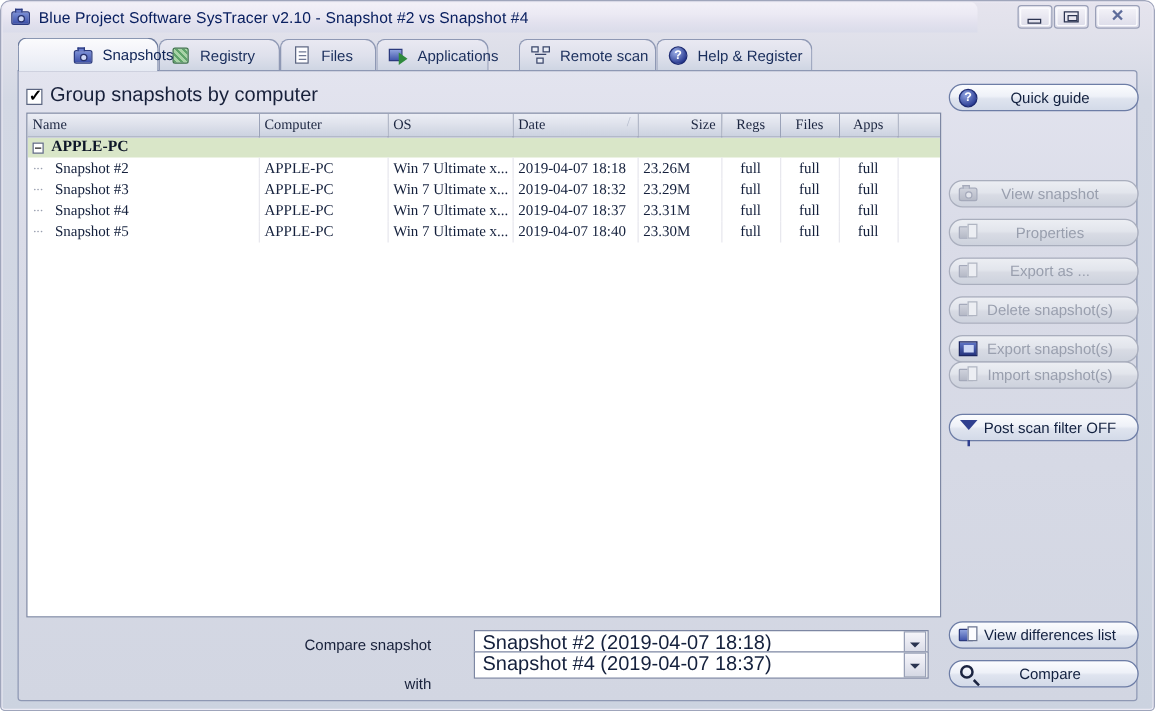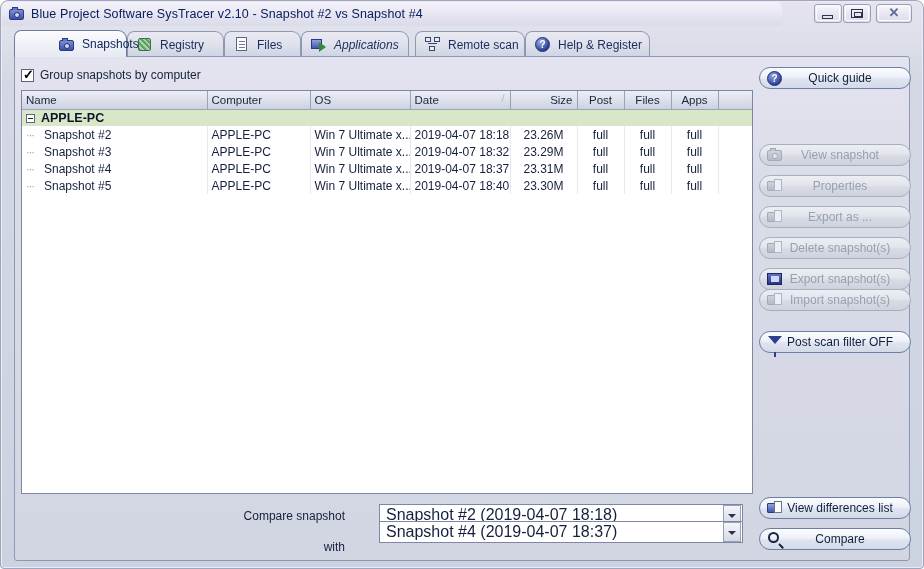--- a/index.html
+++ b/index.html
@@ -177,34 +177,35 @@
   }
   .checkbox .tick {
     position: absolute;
     left: 1px; top: -2px;
     font-size: 13px;
     line-height: 13px;
     color: #000;
     font-weight: bold;
   }
   #group-check-label {
-    font-size: 12px;
+    font-size: 16px;
     color: #17203a;
     white-space: nowrap;
   }
 
   
   #table-wrap {
     position: absolute;
     left: 6px; top: 33px;
     width: 732px; height: 404px;
     background: #ffffff;
     border: 1px solid #7d87a3;
     box-sizing: border-box;
     overflow: hidden;
+    font-family: Liberation Serif, serif;
   }
   table.grid {
     border-collapse: collapse;
     width: 100%;
     table-layout: fixed;
     font-size: 12px;
   }
   table.grid th {
     height: 18px;
     background: linear-gradient(to bottom, #eceef5 0%, #dfe2ec 45%, #ccd2e0 100%);
@@ -232,21 +233,21 @@
     height: 17px;
     font-size: 12px;
     color: #14203c;
     padding: 0 4px;
     border-right: 1px solid #e8e8ee;
     box-sizing: border-box;
     overflow: hidden;
     white-space: nowrap;
     vertical-align: middle;
   }
-  td.num { text-align: center; padding-right: 9px; }
+  td.num { text-align: left; padding-right: 9px; }
   td.ctr { text-align: center; }
   tr.group-row td {
     background: #d9e6c8;
     font-weight: bold;
     font-size: 12.5px;
     border-right: none;
     color: #0d1628;
   }
   .expander {
     display: inline-block;
@@ -579,21 +580,21 @@
       <span>Registry</span>
     </div>
 
     <div class="tab" style="left:210px; width:77px;">
       <span class="tab-icon">
           <span class="ti-files"></span>
         </span>
       <span>Files</span>
     </div>
 
-    <div class="tab" style="left:287px; width:108px;font-style:italic;">
+    <div class="tab" style="left:287px; width:90px;">
       <span class="tab-icon">
         <span class="ti-apps-a"></span>
           <span class="ti-apps-b"></span>
       </span>
       <span>Applications</span>
     </div>
 
     <div class="tab" style="left:401px; width:110px;">
       <span class="tab-icon">
         <span class="ti-net-a"></span>
@@ -637,21 +638,21 @@
         <thead>
           <tr>
             <th>Name</th>
             <th>Computer</th>
             <th>OS</th>
             <th>
               <span>Date</span>
               <span class="sortmark">/</span>
             </th>
             <th class="num">Size</th>
-            <th class="ctr">Post</th>
+            <th class="ctr">Regs</th>
             <th class="ctr">Files</th>
             <th class="ctr">Apps</th>
             <th></th>
           </tr>
         </thead>
         <tbody>
           <tr class="group-row">
             <td colspan="9">
               <span class="expander"></span><span>APPLE-PC</span>
             </td>

